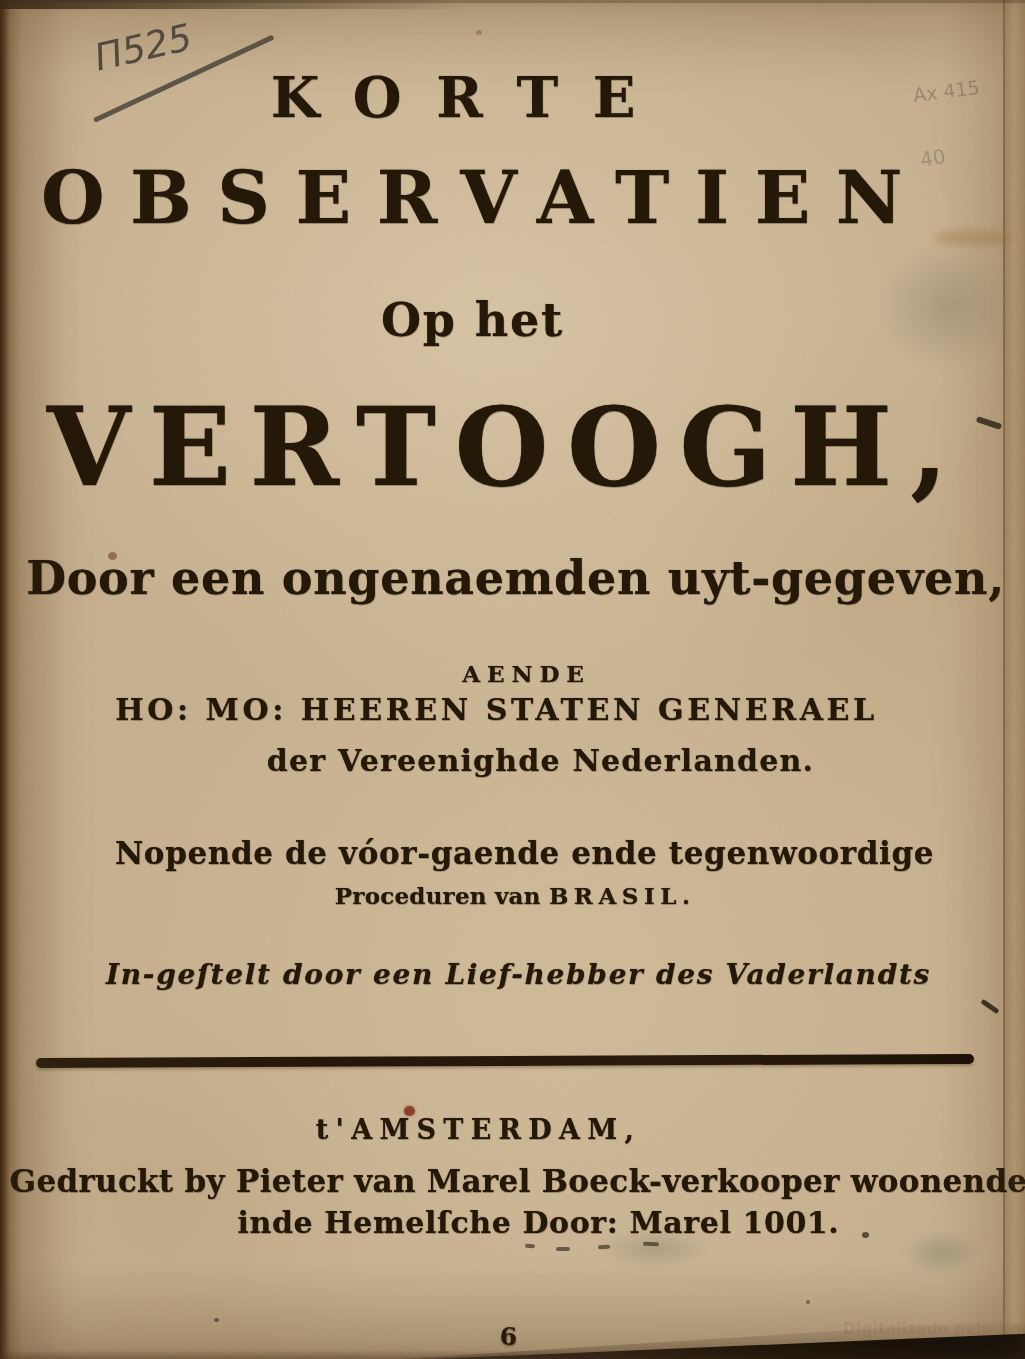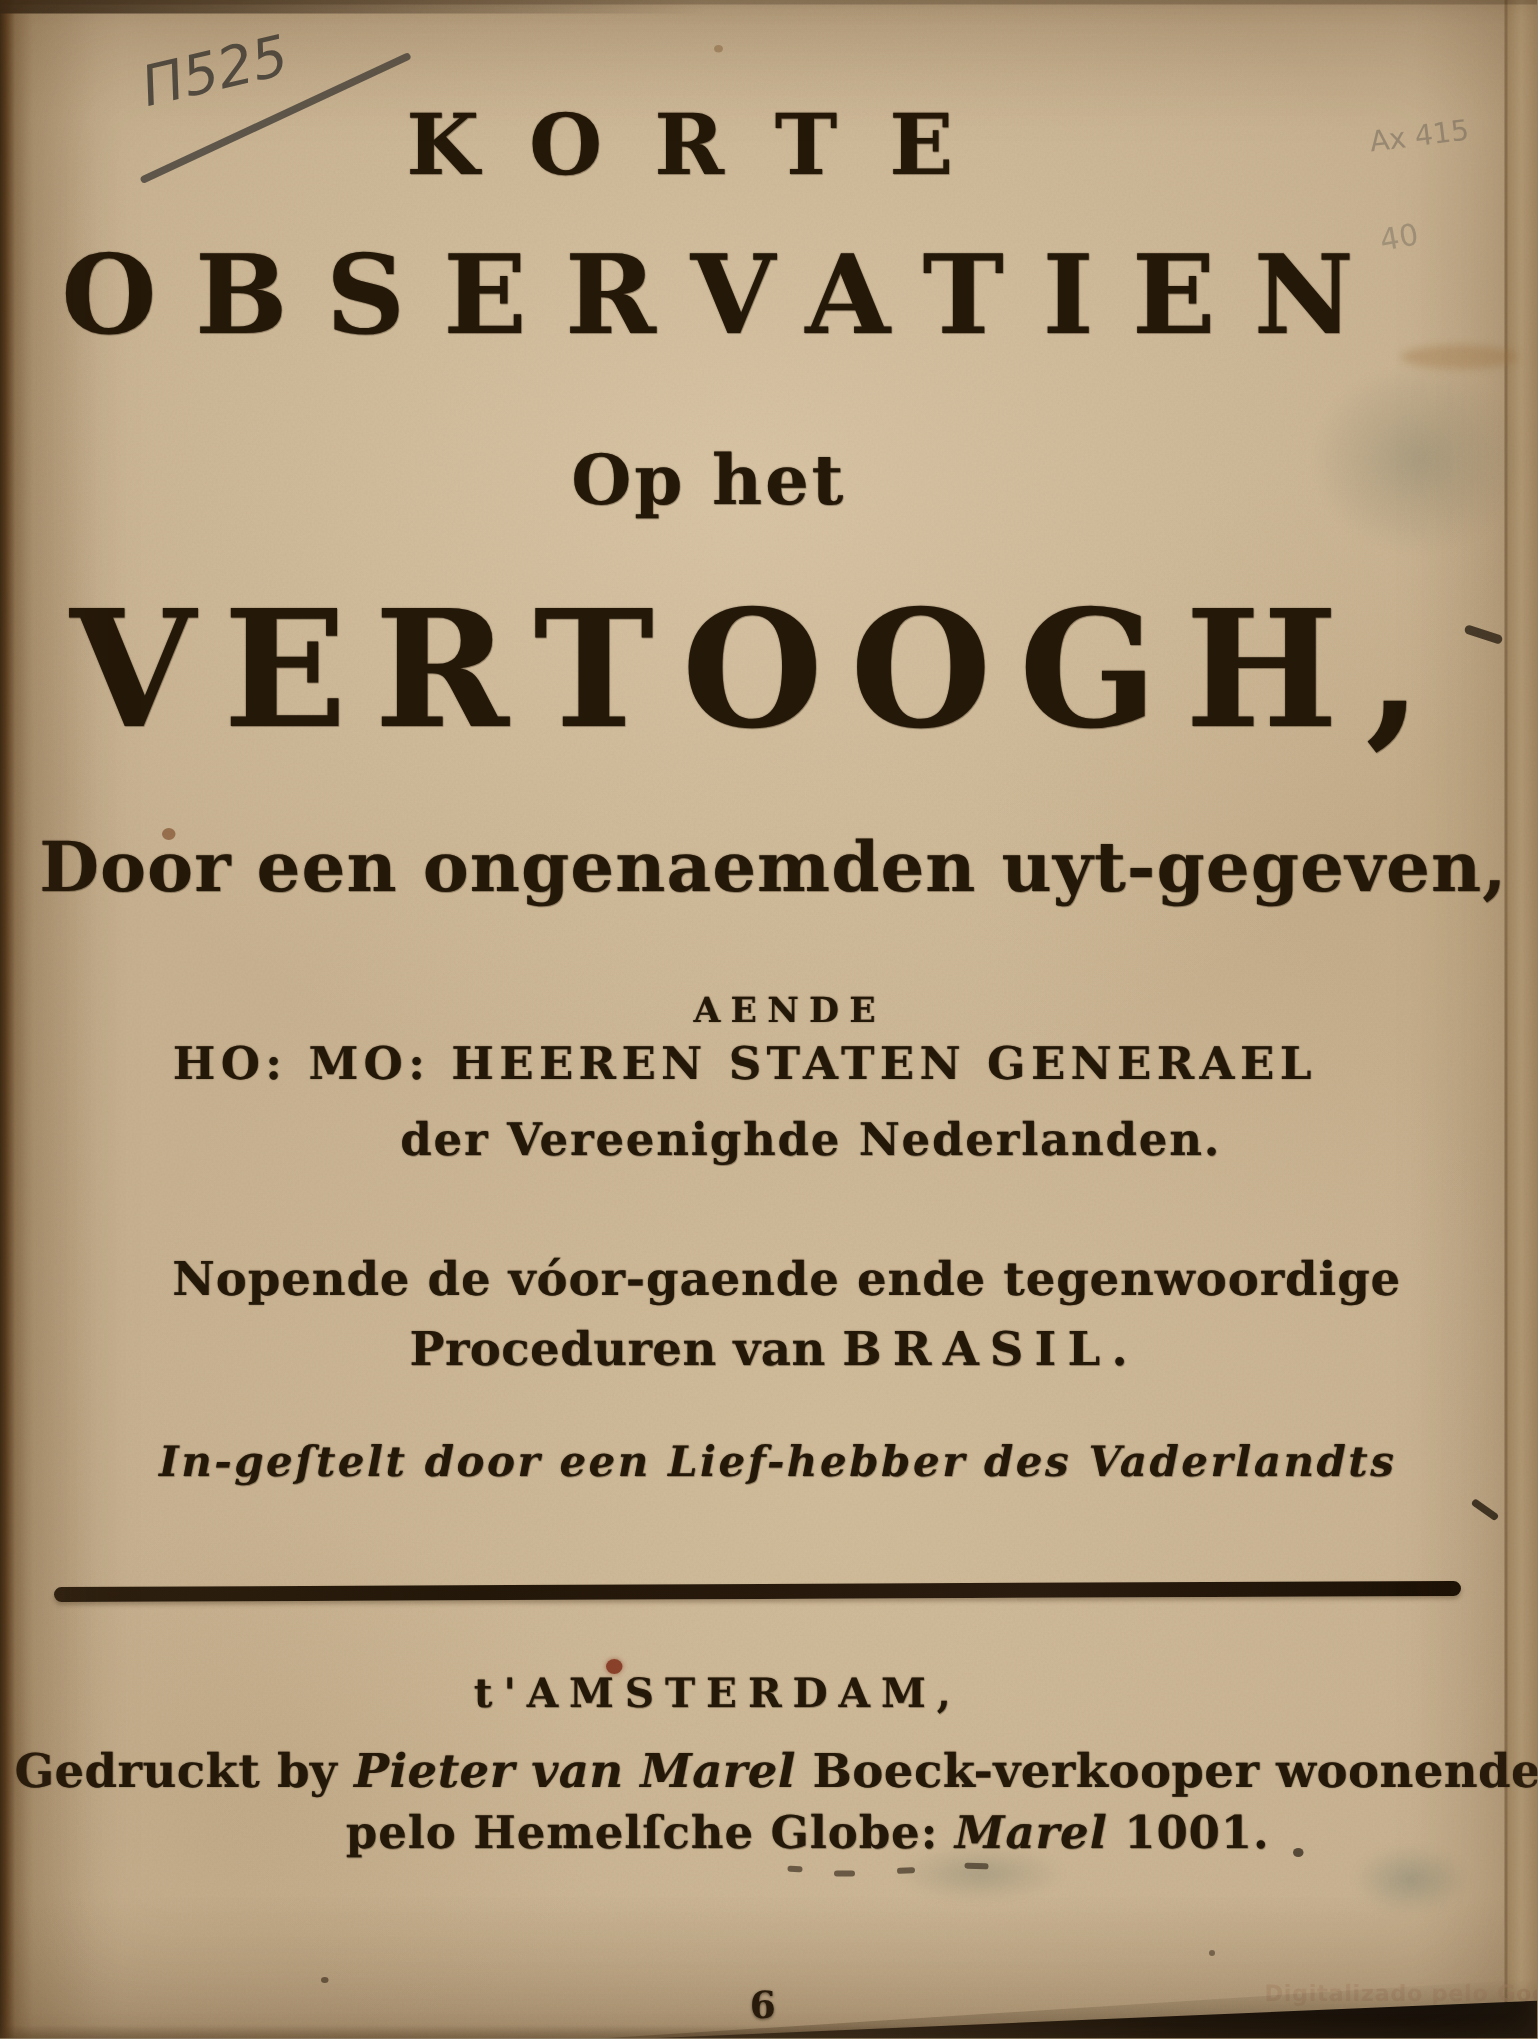--- a/index.html
+++ b/index.html
@@ -26,29 +26,29 @@
   }
   .korte {top:64px;  font-size:56px; letter-spacing:.62em; transform:translateX(-42px);}
   .obs   {top:154px; font-size:73px; letter-spacing:.35em; transform:translateX(-28px);}
   .ophet {top:293px; font-size:46px; letter-spacing:.04em; transform:translateX(-40px);}
   .vert  {top:384px; font-size:108px;letter-spacing:.17em; transform:translateX(-6px);}
   .door  {top:551px; font-size:46px; letter-spacing:.015em;transform:translateX(3px);}
   .aende {top:660px; font-size:23px; letter-spacing:.30em; transform:translateX(14px);}
   .homo  {top:692px; font-size:30px; letter-spacing:.12em; transform:translateX(-16px);}
   .der   {top:743px; font-size:30px; letter-spacing:.04em; transform:translateX(28px);}
   .nop   {top:835px; font-size:31px; letter-spacing:.02em; transform:translateX(12px);}
-  .proc  {top:882px; font-size:31px; letter-spacing:.01em; transform:translateX(0);}
+  .proc  {top:882px; font-size:23px; letter-spacing:.01em; transform:translateX(0);}
   .proc .emph{letter-spacing:.24em;}
   .author{top:958px; font-size:28px; font-style:italic; letter-spacing:.06em; transform:translateX(6px);}
   .amst  {top:1114px;font-size:27px; letter-spacing:.27em; transform:translateX(-34px);}
   .gedr  {top:1163px;font-size:31px; letter-spacing:.01em; transform:translateX(6px);}
   .inde  {top:1205px;font-size:30px; letter-spacing:.02em; transform:translateX(26px);}
   .pagenum{top:1322px;font-size:25px;transform:translateX(-4px);
            text-shadow:0 1px 2px rgba(30,20,10,.65);}
-  .it{font-style:italic;}
+  .it{}
   .rule{
     position:absolute;left:36px;top:1056px;width:938px;height:10px;border-radius:6px;
     background:linear-gradient(90deg,#2e2010,#231709 30%,#2a1c0e 70%,#1c1106);
     transform:rotate(-.25deg);box-shadow:0 2px 3px rgba(70,48,26,.35);
   }
   
   .shelfmark{
     position:absolute;left:94px;top:26px;font-family:"DejaVu Sans",sans-serif;
     font-size:37px;font-style:italic;color:#47423a;transform:rotate(-13deg);opacity:.9;
   }
@@ -147,21 +147,21 @@
 
   <div class="l nop">Nopende de vóor-gaende ende tegenwoordige</div>
   <div class="l proc"><span>Proceduren van </span><span class="emph">BRASIL</span><span>.</span></div>
 
   <div class="l author">In-geſtelt door een Lief-hebber des Vaderlandts</div>
 
   <div class="rule"></div>
 
   <div class="l amst">t'AMSTERDAM,</div>
   <div class="l gedr"><span>Gedruckt by </span><span class="it">Pieter van Marel</span><span> Boeck-verkooper woonende</span></div>
-  <div class="l inde"><span>pelo Hemelſche Globe: </span><span class="it">Marel</span><span> 1001.</span></div>
+  <div class="l inde"><span>inde Hemelſche Door: </span><span class="it">Marel</span><span> 1001.</span></div>
 
   <div class="dash d1"></div>
   <div class="dash d2"></div>
   <div class="dash d3"></div>
   <div class="dash d4"></div>
 
   <div class="l pagenum">6</div>
   <div class="watermark">Digitalizado pelo Google</div>
 
   <div class="wedge-soft"></div>

